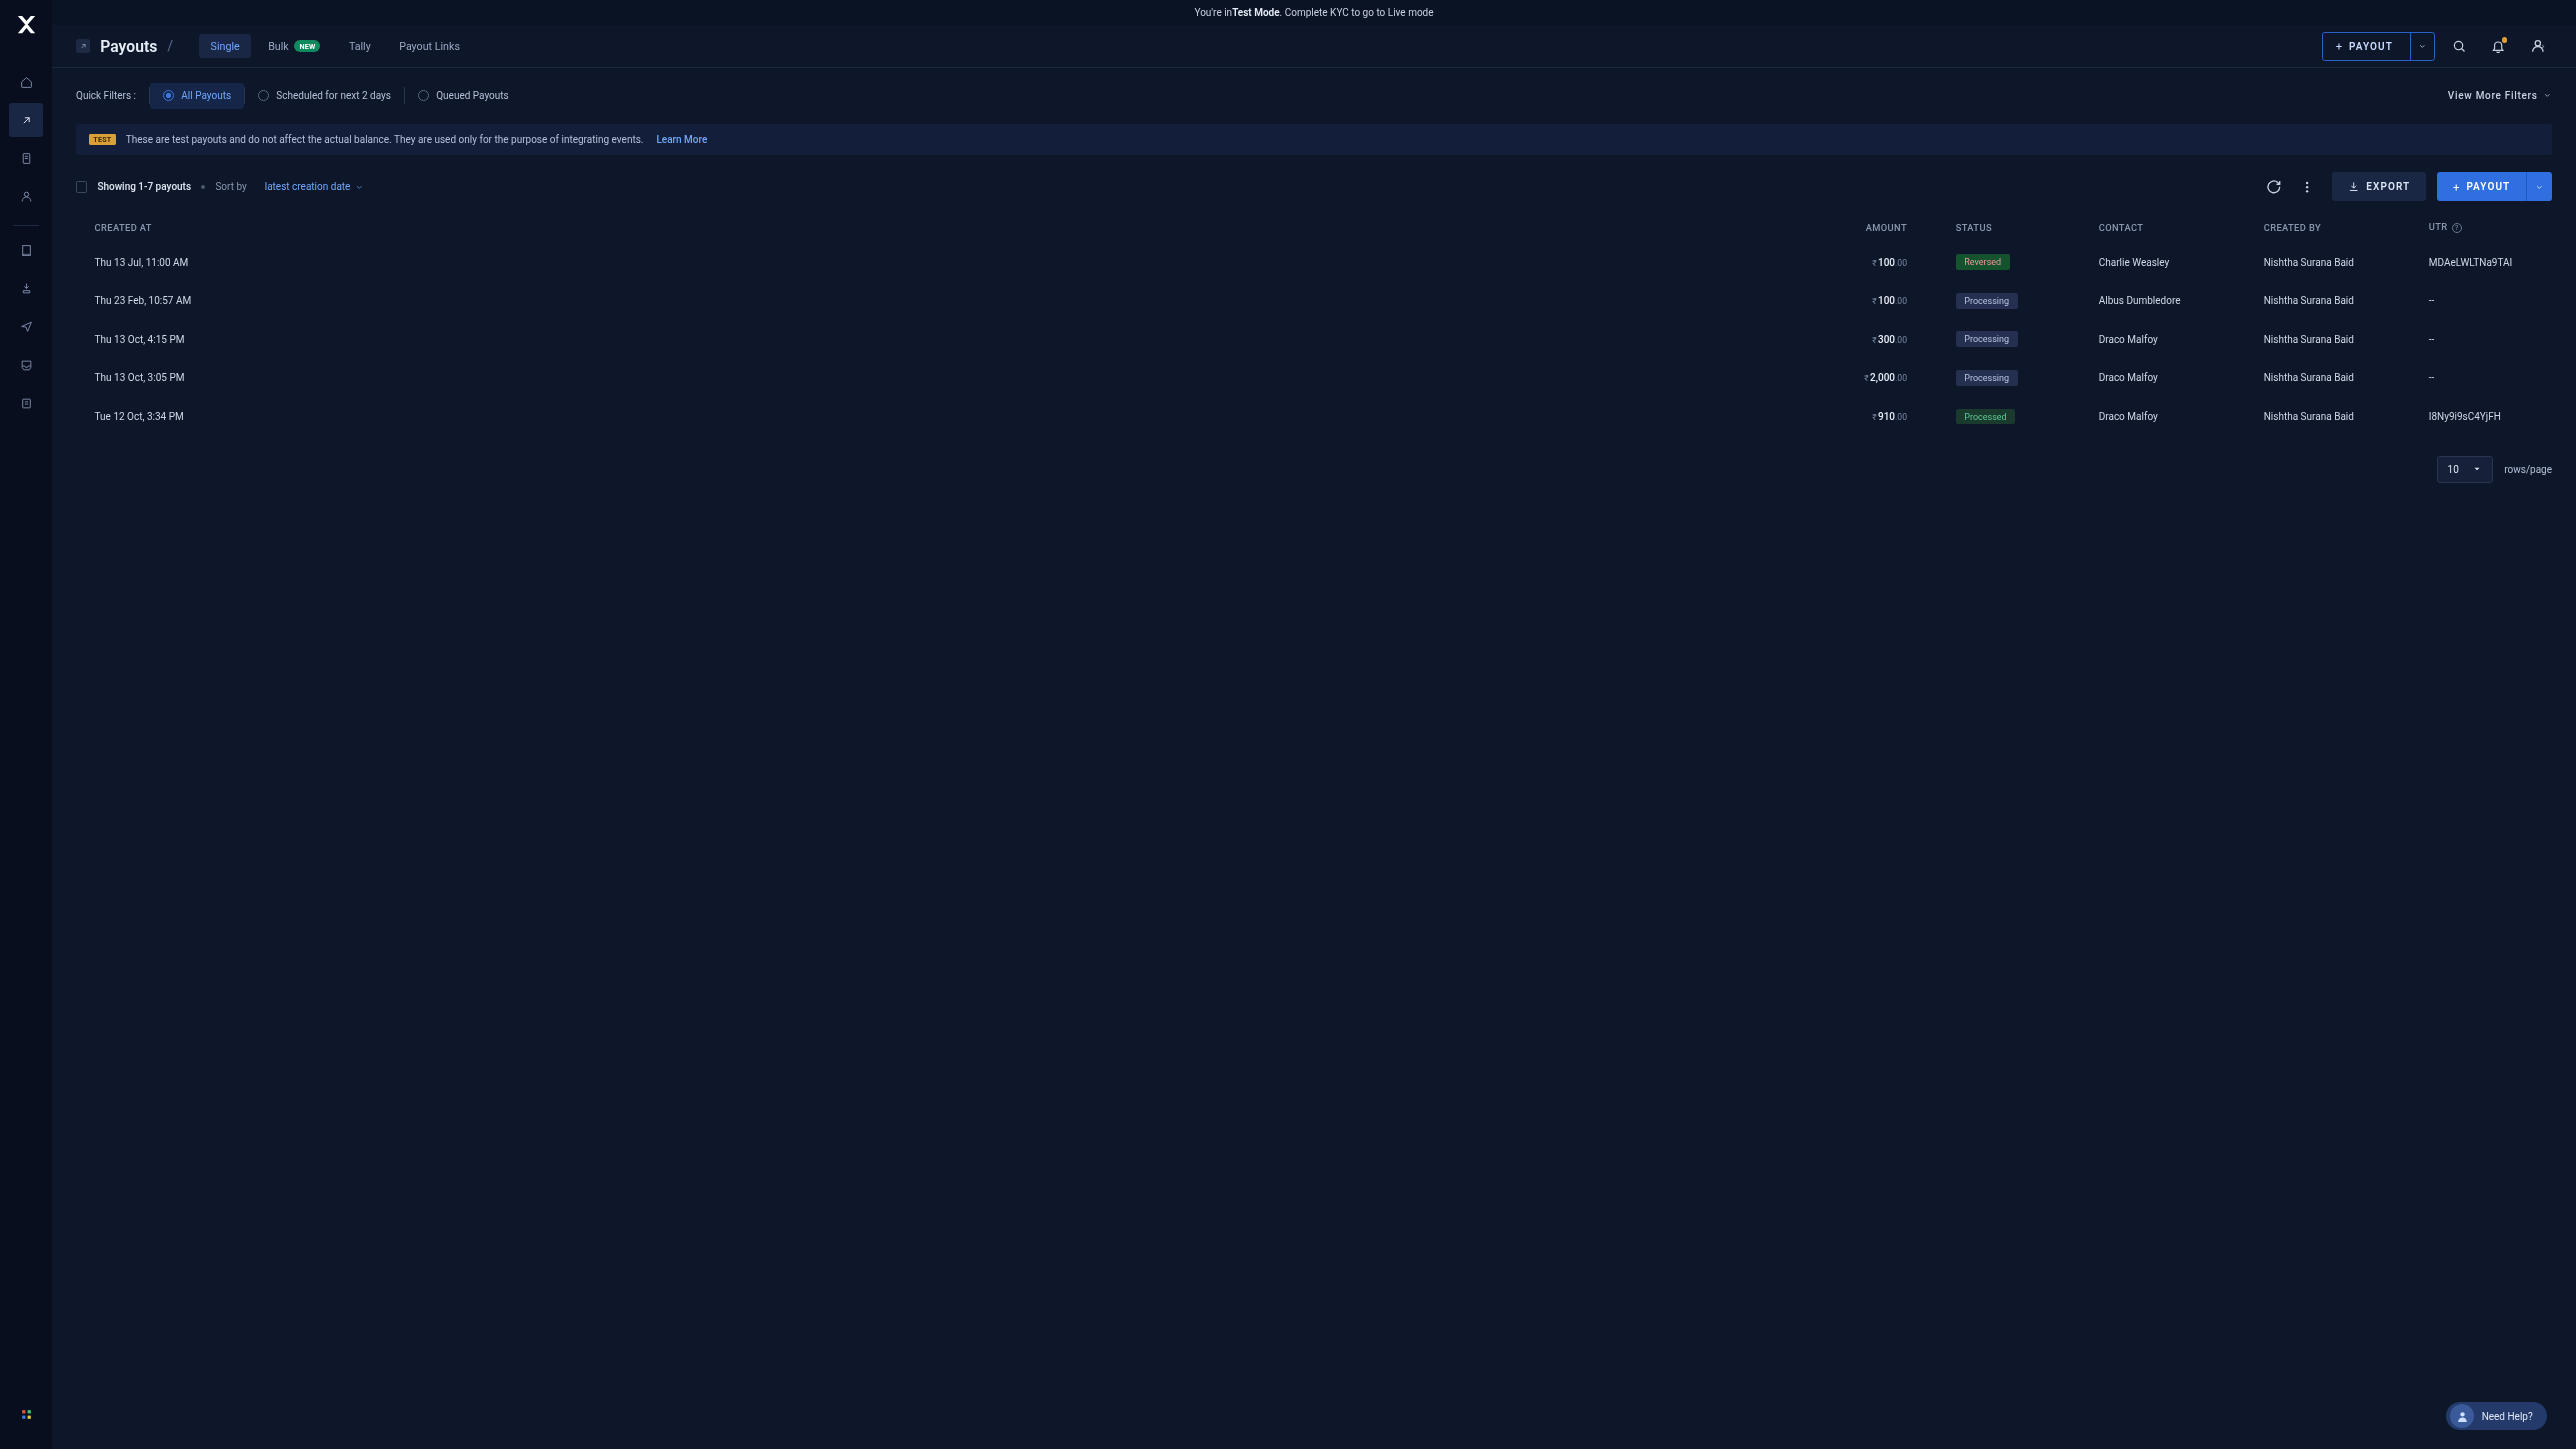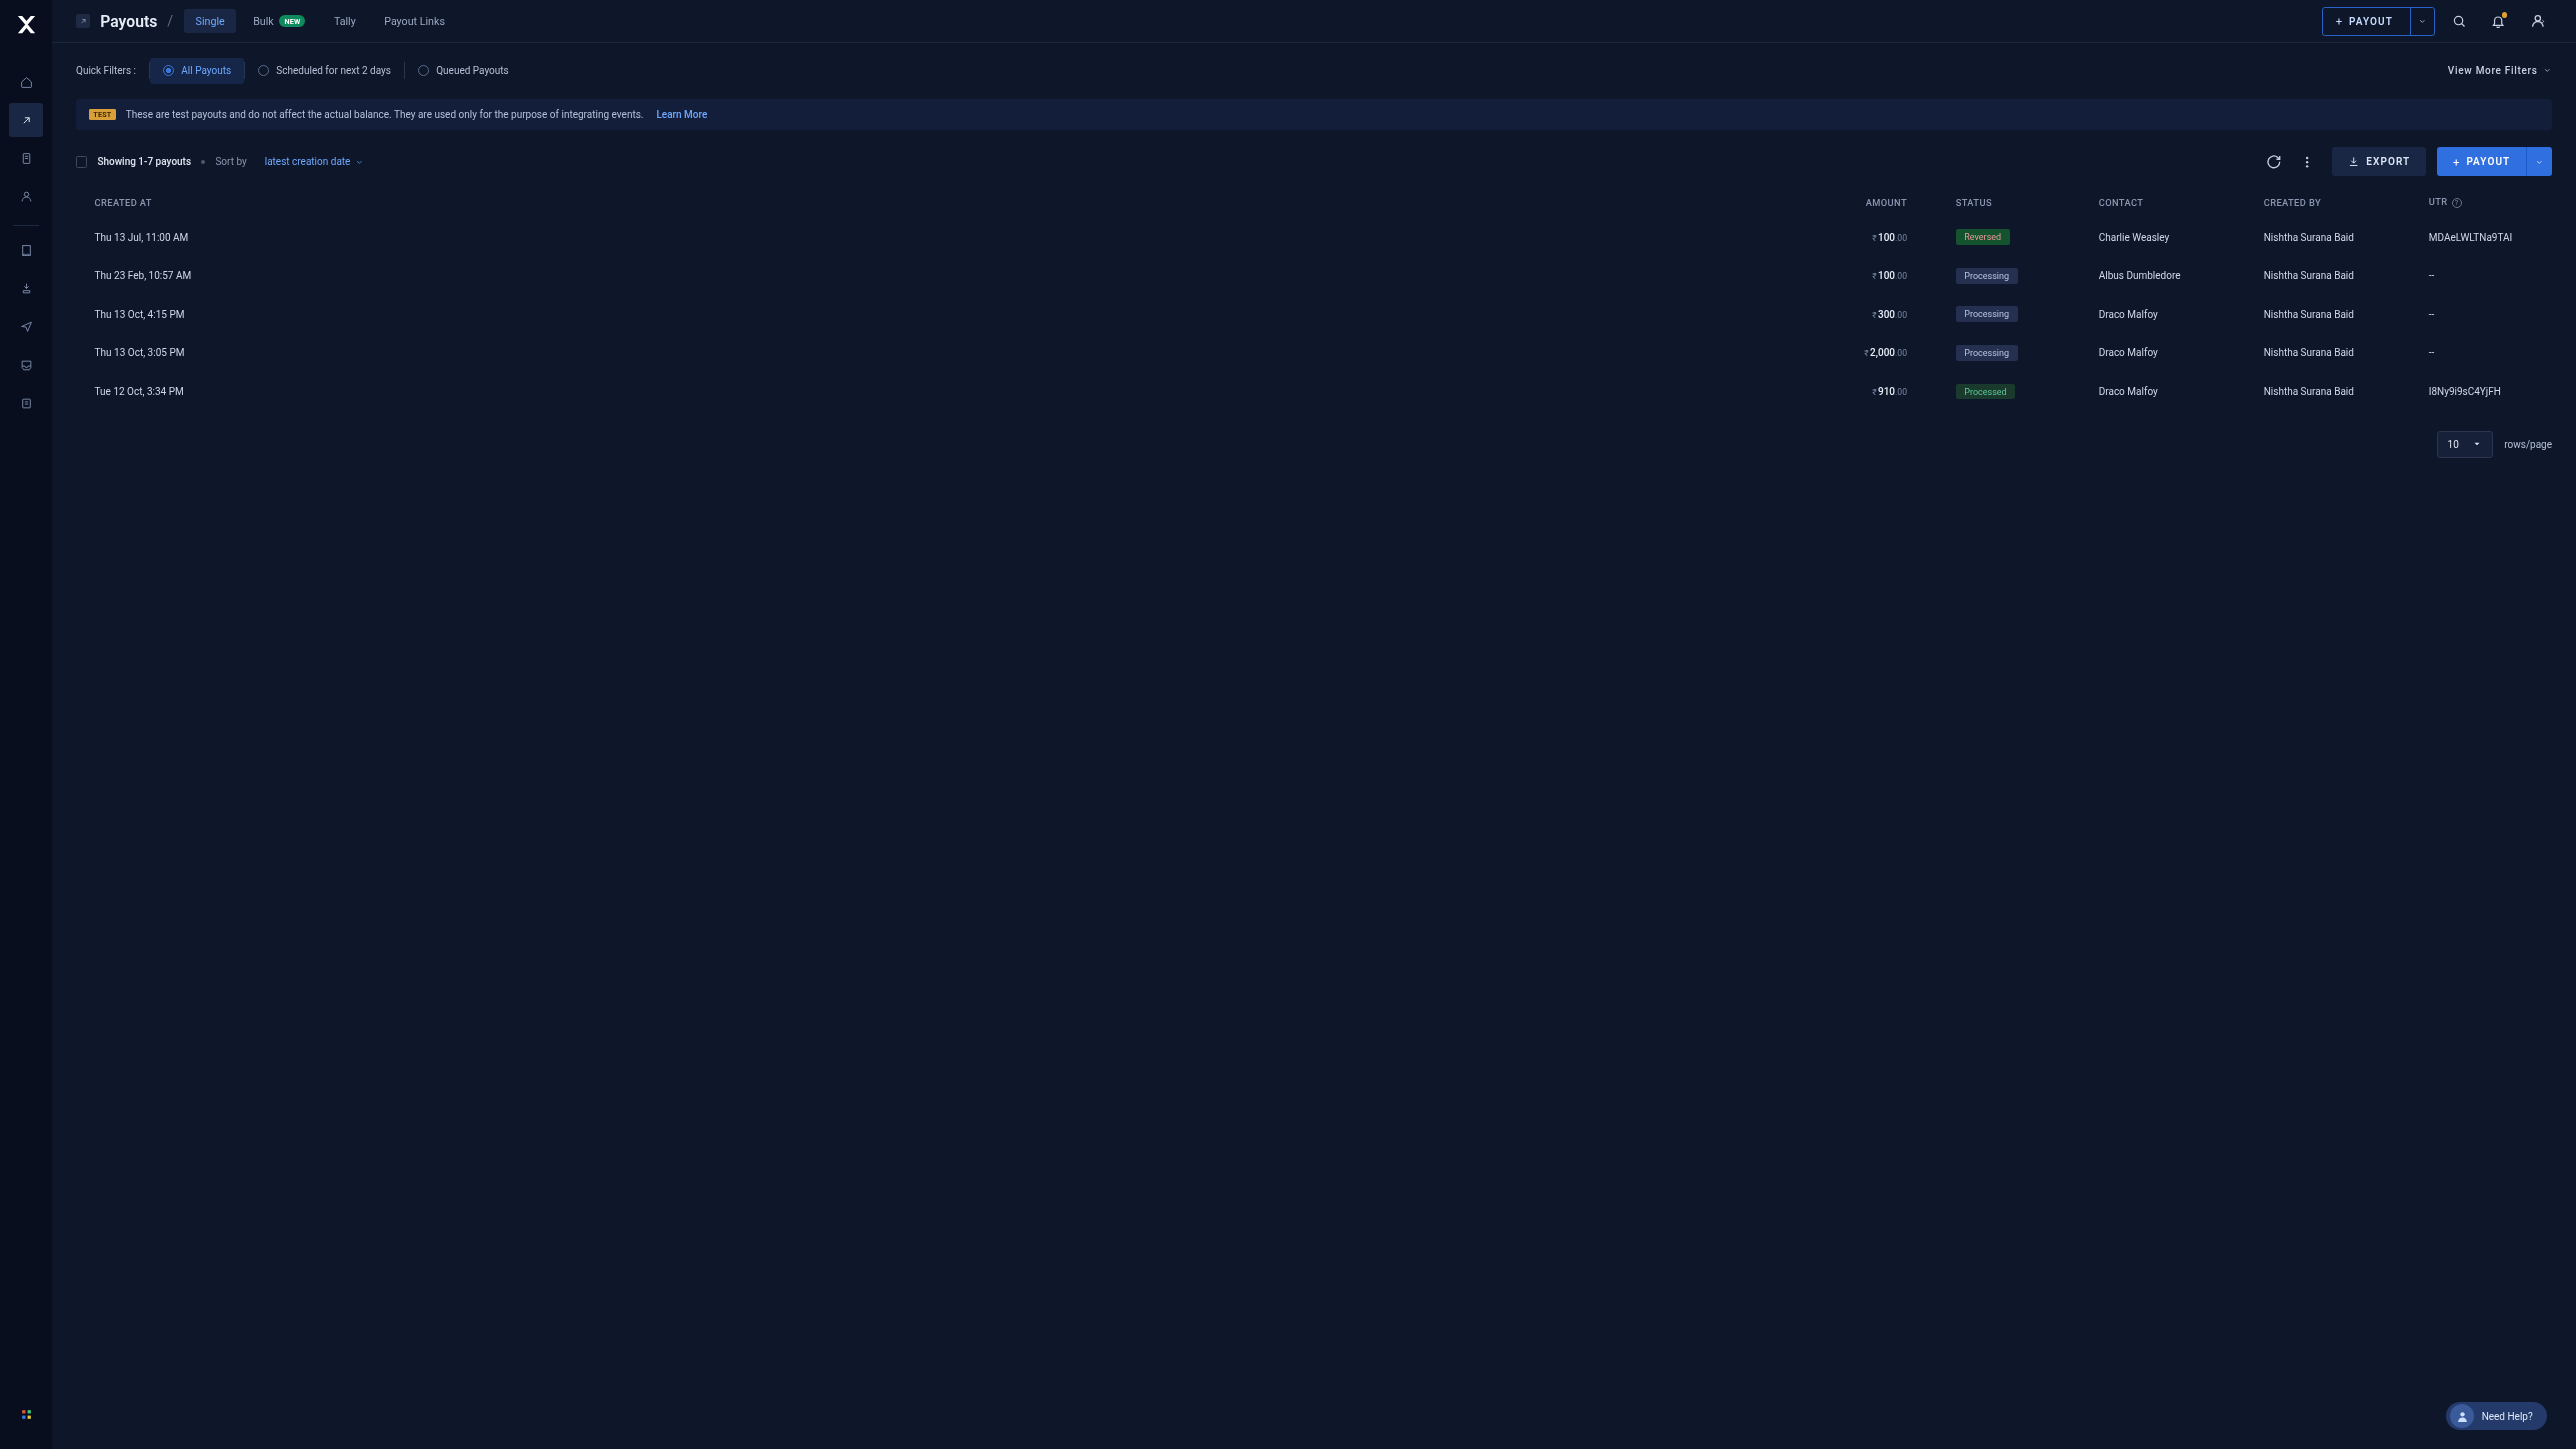--- a/index.html
+++ b/index.html
@@ -16,21 +16,21 @@
 .main{flex:1;display:flex;flex-direction:column;background:#0e1629;overflow:hidden}
 .notice-bar{display:flex;justify-content:center;align-items:center;height:25px;background:#0a1324;font-size:10px;color:#c8d0e0}
 .notice-bar b{color:#e8eef8;font-weight:600}
 .topbar{display:flex;align-items:center;padding:0 24px;height:42px}
 .payout-ico{width:14.3px;height:14.3px;background:#1e2a44;border-radius:2.1px;display:flex;align-items:center;justify-content:center;margin-right:10px;color:#9aa8c2}
 .page-title{font-size:15.7px;font-weight:600;color:#e8eef8}
 .slash{margin:0 10px;color:#5a6a88;font-size:14.3px}
 .tab{padding:5.7px 11.4px;border-radius:2.9px;color:#9aa8c2;cursor:pointer;font-size:10.7px;display:flex;align-items:center;gap:5.7px}
 .tab.active{background:#1a2744;color:#6fa8ff}
 .new-badge{background:#0f8a5f;color:#fff;font-size:7.2px;font-weight:700;padding:1.4px 5px;border-radius:6.4px;letter-spacing:0.2px}
-.tabs{display:flex;gap:5.7px;margin-left:1px}
+.tabs{display:flex;gap:5.7px;margin-left:16px}
 .spacer{flex:1}
 .payout-btn{display:flex;align-items:center;border:0.7px solid #2a62c8;border-radius:2.9px;height:29px}
 .payout-btn-main{padding:0 17px 0 13px;display:flex;align-items:center;gap:5.7px;color:#c8dcff;font-weight:600;letter-spacing:1.1px;font-size:10px}
 .payout-btn-drop{border-left:0.7px solid #2a62c8;width:24px;height:100%;display:flex;align-items:center;justify-content:center;color:#c8dcff}
 .top-icon{width:29px;height:29px;display:flex;align-items:center;justify-content:center;color:#c8d0e0;margin-left:10px;cursor:pointer}
 .hr{height:0.7px;background:#1a2740}
 .filter-row{display:flex;align-items:center;padding:0 24px;height:56px}
 .qf-label{color:#b4c0d8;font-size:10px;margin-right:13px}
 .qf-sep{width:0.7px;height:17px;background:#2a3550;margin:0 0px}
 .qf-chip{display:flex;align-items:center;gap:7.2px;padding:7.2px 13px;border-radius:2.9px;cursor:pointer;color:#b4c0d8}
@@ -150,20 +150,25 @@
         <svg viewBox="0 0 24 24">
           <rect x="4" y="4" width="6" height="6" fill="#e05a3a"></rect>
           <rect x="14" y="4" width="6" height="6" fill="#3ac878"></rect>
           <rect x="4" y="14" width="6" height="6" fill="#3a78e0"></rect>
           <rect x="14" y="14" width="6" height="6" fill="#e0c83a"></rect>
         </svg>
       </div>
   </div>
 
   <div class="main">
+    <div class="notice-bar">
+      <span>You're in </span>
+        <b>Test Mode</b>
+        <span>. Complete KYC to go to Live mode</span>
+    </div>
 
     <div class="topbar">
       <div class="payout-ico">
           <svg viewBox="0 0 24 24" width="8.6" height="8.6" fill="none" stroke="currentColor" stroke-width="2">
             <path d="M7 17 L17 7 M17 7 H9 M17 7 V15"></path>
           </svg>
         </div>
       <div class="page-title">Payouts</div>
       <div class="slash">/</div>
       <div class="tabs" id="tabs">

